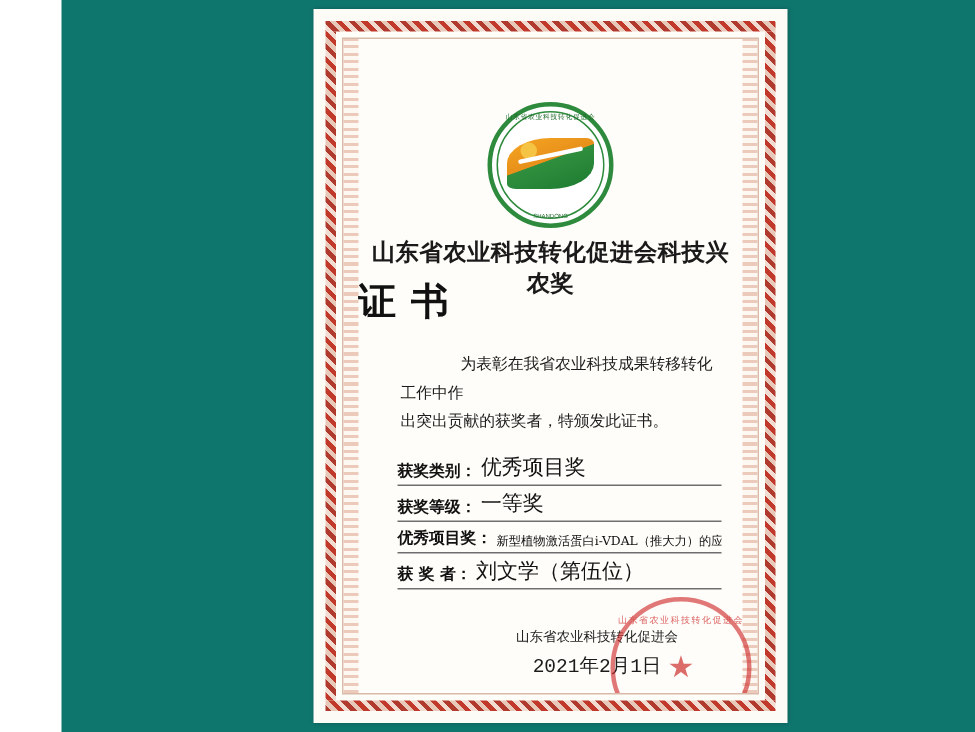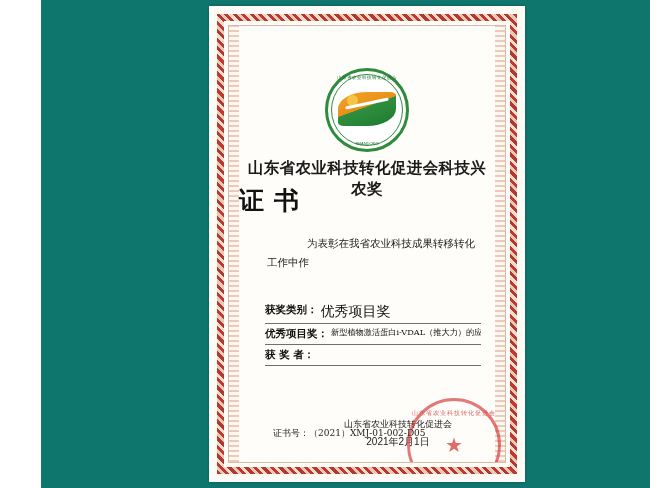--- a/index.html
+++ b/index.html
@@ -184,21 +184,21 @@
 
   
   #fields {
     position: absolute;
     left: 36px;
     right: 24px;
     top: 277px;
   }
   .field-row {
     display: flex;
-    align-items: flex-start;
+    align-items: flex-end;
     margin-bottom: 3px;
     border-bottom: 1px solid #6f6f6f;
     padding-bottom: 2px;
     min-height: 15px;
   }
   .field-label {
     font-family: "DejaVu Serif", "Liberation Serif", serif;
     font-size: 10.5px;
     font-weight: bold;
     color: #111;
@@ -224,22 +224,22 @@
     width: 150px;
     text-align: center;
   }
   #sign-org {
     font-family: "DejaVu Serif", "Liberation Serif", serif;
     font-size: 9px;
     color: #1b1b1b;
     white-space: nowrap;
   }
   #sign-date {
-    font-family: Liberation Sans, sans-serif;
-    font-size: 10px;
+    font-family: Liberation Mono, monospace;
+    font-size: 13px;
     color: #1b1b1b;
     margin-top: 4px;
     white-space: nowrap;
   }
   #seal {
     position: absolute;
     left: 178px;
     top: 372px;
     width: 88px;
     height: 88px;
@@ -299,46 +299,51 @@
           <div class="sun"></div>
           <div class="leaf-stem"></div>
           <div class="arc-text-bottom">SHANDONG</div>
         </div>
 
         <div id="title-main">山东省农业科技转化促进会科技兴农奖</div>
         <div id="title-cert">证书</div>
 
         <div id="body-text">
           <span class="indent"></span><span>为表彰在我省农业科技成果转移转化工作中作</span><br>
+          <span>出突出贡献的获奖者，特颁发此证书。</span>
         </div>
 
         <div id="fields">
           <div class="field-row">
             <span class="field-label">获奖类别：</span>
             <span class="field-value">优秀项目奖</span>
+          </div>
+          <div class="field-row">
+            <span class="field-label">获奖等级：</span>
+            <span class="field-value">一等奖</span>
           </div>
           <div class="field-row">
             <span class="field-label">优秀项目奖：</span>
             <span class="field-value small">新型植物激活蛋白i-VDAL（推大力）的应用推广</span>
           </div>
           <div class="field-row">
             <span class="field-label">获 奖 者：</span>
+            <span class="field-value">刘文学（第伍位）</span>
           </div>
         </div>
 
         <div id="sign-block">
           <div id="sign-org">山东省农业科技转化促进会</div>
           <div id="sign-date">2021年2月1日</div>
         </div>
 
         <div id="seal">
           <div class="seal-top">山东省农业科技转化促进会</div>
           <div class="seal-star">★</div>
 
         </div>
 
-        <div id="cert-no">证书号：（2021）XMJ-01-002-D05</div>
 
       </div>
     </div>
   </div>
 
 </div>
 
 </body></html>

